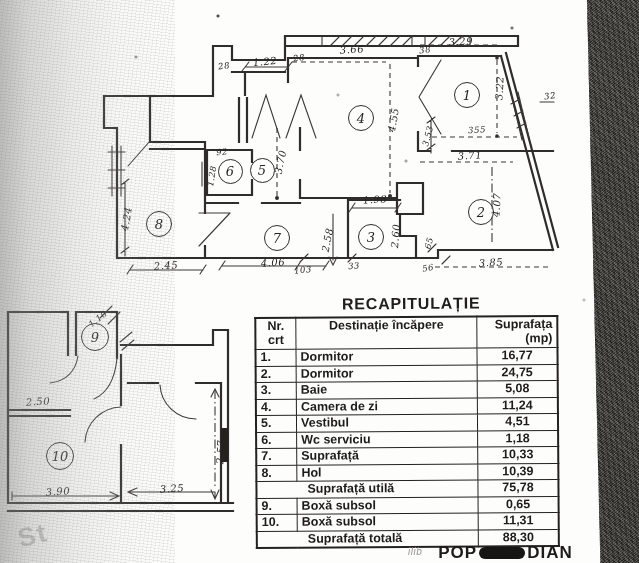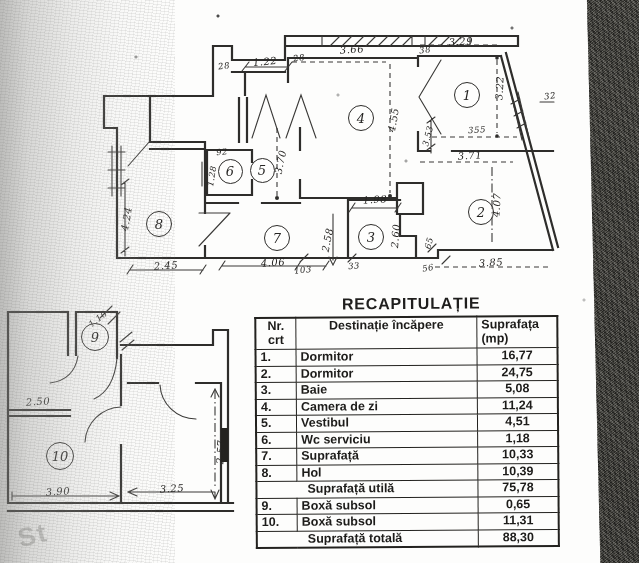--- a/index.html
+++ b/index.html
@@ -51,21 +51,21 @@
   .recap-title{
     text-align:center; font-weight:700; font-size:16px; letter-spacing:.8px;
     margin:0 0 3px 10px; color:#1f1e1d;
   }
   table.recap-table{border-collapse:collapse; width:100%; border:2.2px solid #23221f;}
   .recap-table th,.recap-table td{
     border:1.6px solid #23221f; font-weight:700; font-size:12.5px; line-height:13.5px;
     padding:1px 4px; color:#1d1c1a;
   }
   .recap-table th{white-space:pre-line; text-align:center; vertical-align:top; height:28px;}
-  .recap-table th.c-mp{text-align:left;}
+  .recap-table th.c-mp{text-align:right;}
   .c-nr{width:31px;} .c-dest{width:172px;}
   .recap-table td{height:12.5px;}
   .recap-table td.mp{text-align:center;}
   .recap-table td.merged{padding-left:50px;}
   .watermark{
     position:absolute; left:18px; top:520px; font:700 26px "Liberation Sans", sans-serif;
     color:rgba(155,155,152,.55); transform:rotate(-14deg); letter-spacing:2px;
   }
   .signature{
     position:absolute; left:408px; top:543px; color:#1d1c1a;
@@ -278,15 +278,16 @@
           </tr>
           <tr>
             <td class="merged" colspan="2">Suprafață totală</td>
             <td class="mp">88,30</td>
           </tr>
         </tbody>
     </table>
   </div>
 
   <div class="watermark">St</div>
+  <div class="signature"><span class="faint">ilib</span><span>POP</span><span class="redact"></span><span>DIAN</span></div>
   <div class="scan-left"></div>
   <div class="scan-right"></div>
 </div>
 
 </body></html>

